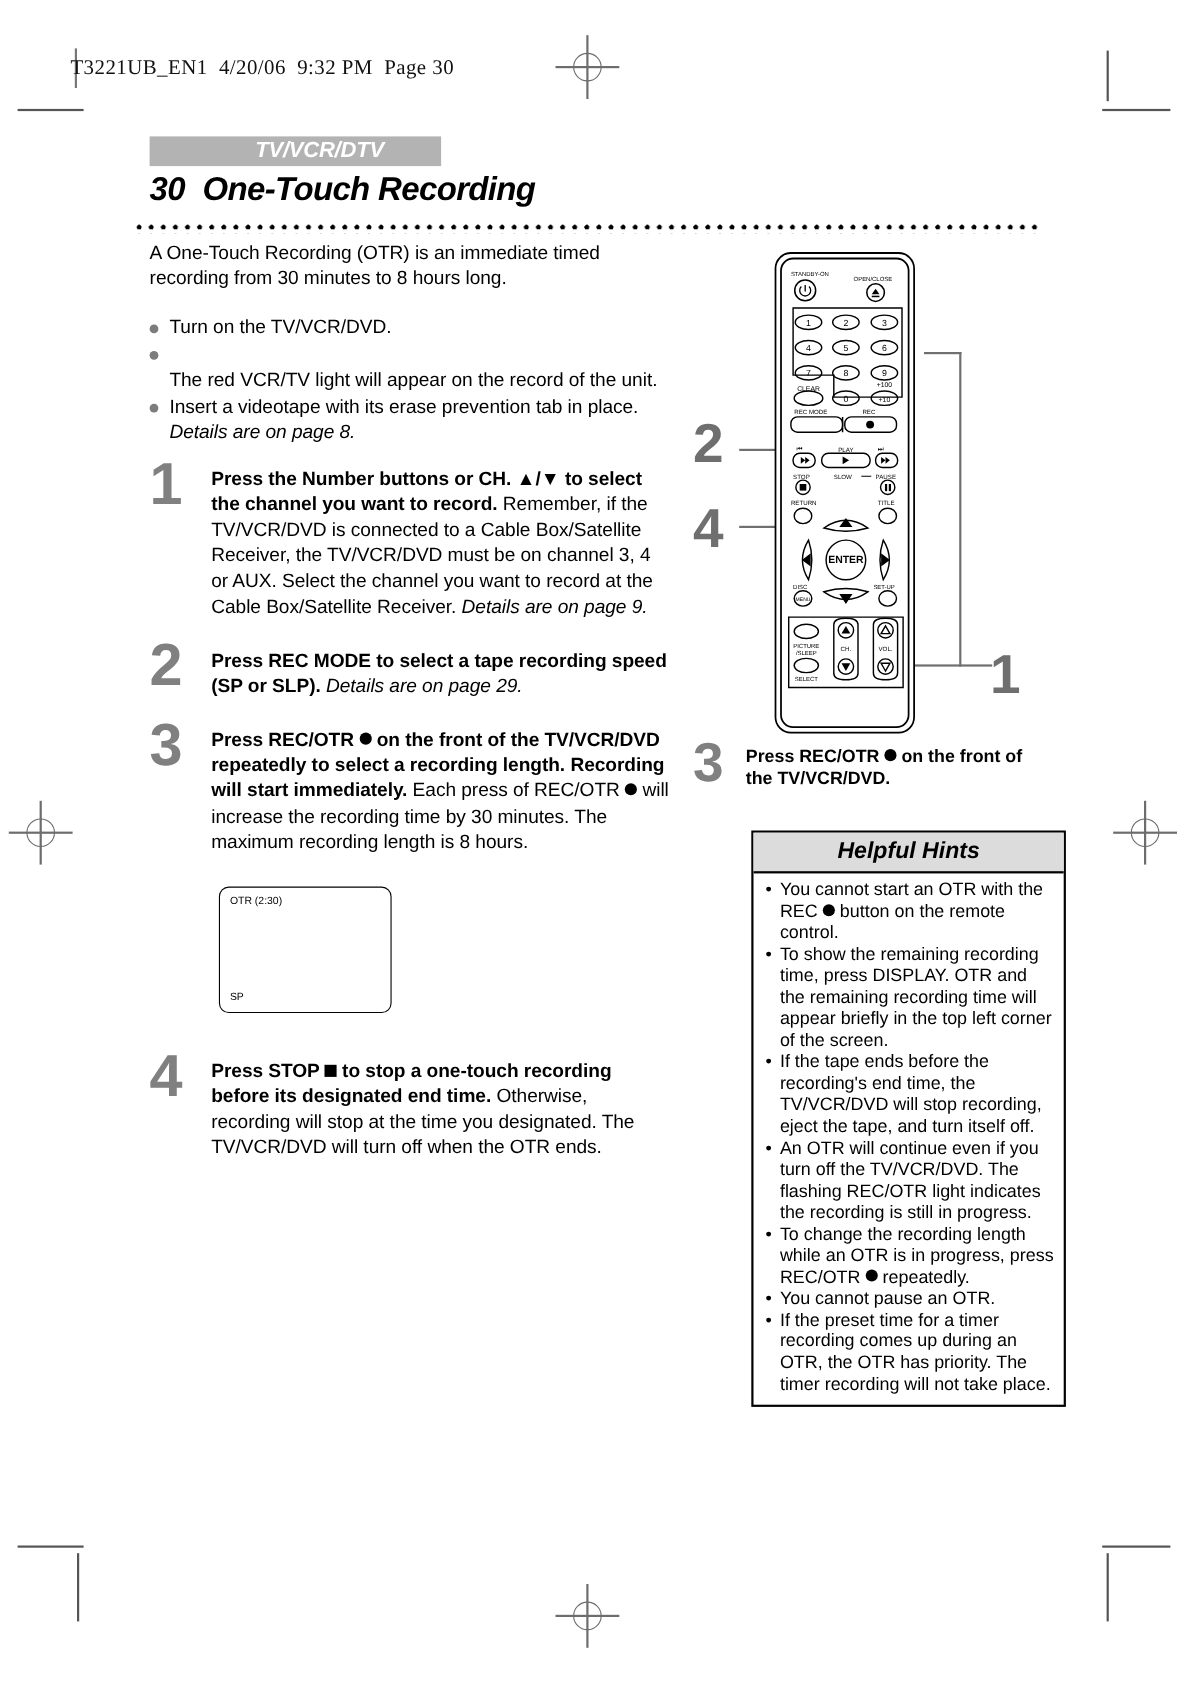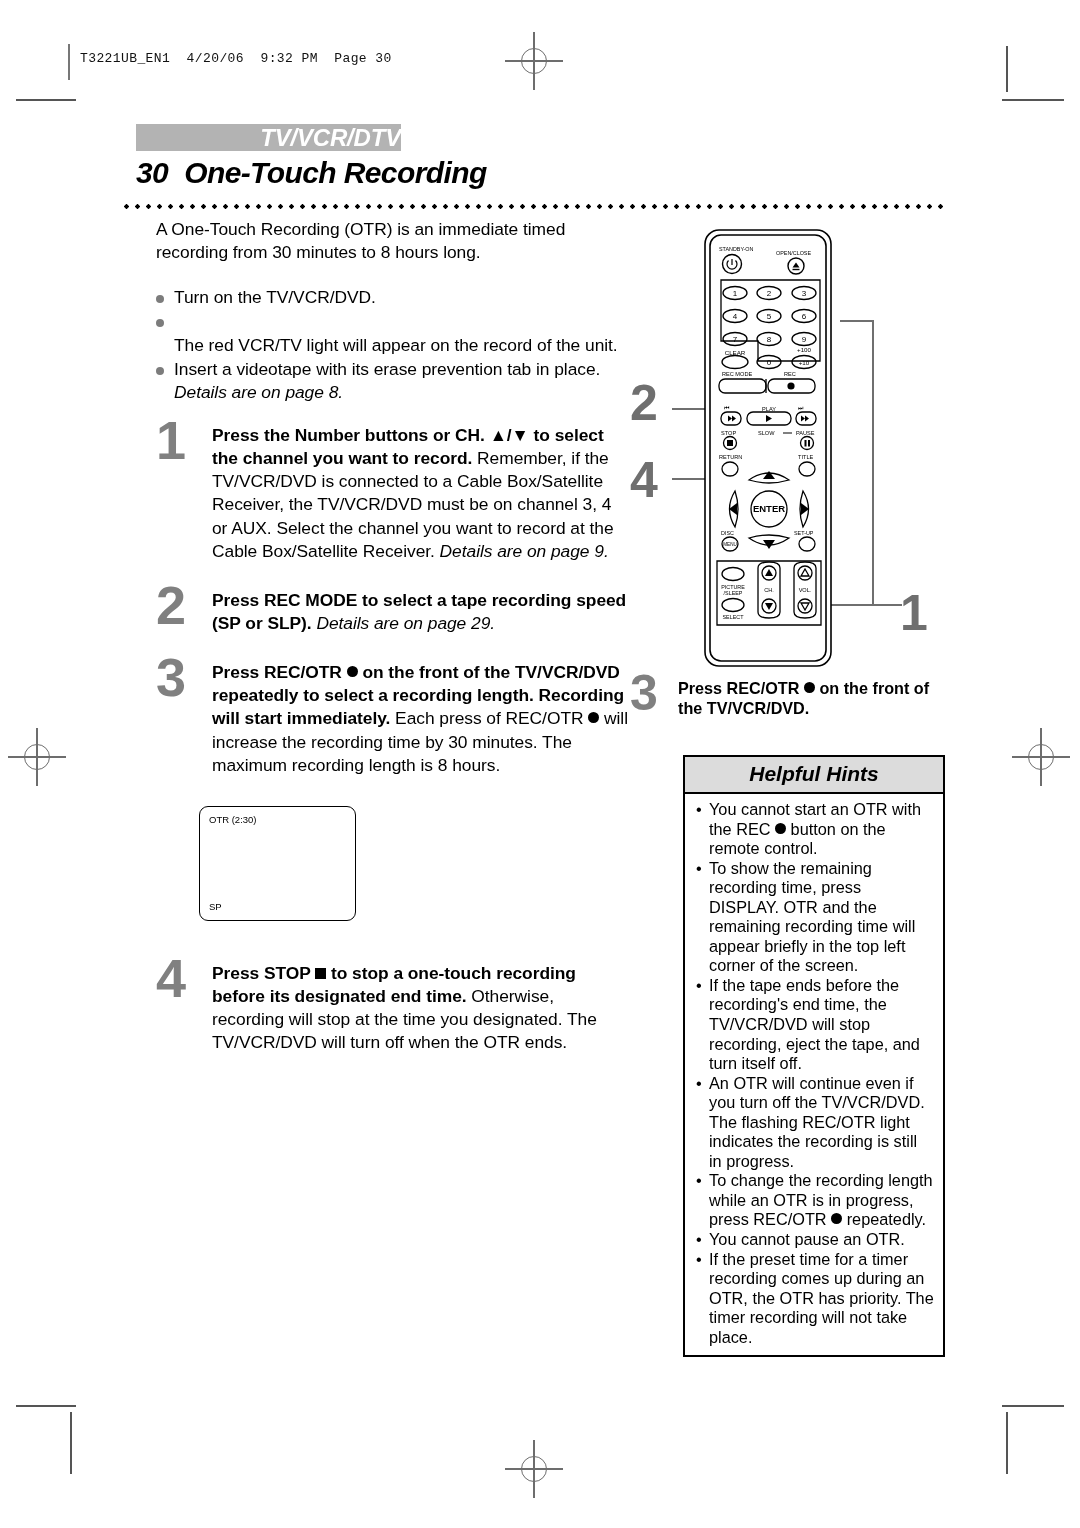--- a/index.html
+++ b/index.html
@@ -40,47 +40,47 @@
 
   
   .slug-rule {
     position: absolute;
     left: 68px; top: 44px;
     width: 2px; height: 36px;
     background: #777;
   }
   .slug {
     position: absolute;
-    left: 80px; top: 51px;
-    font-family: Liberation Mono, monospace;
-    font-size: 13px;
+    left: 64px; top: 51px;
+    font-family: Liberation Serif, serif;
+    font-size: 19px;
     letter-spacing: 0.4px;
     white-space: pre;
     color: #111;
   }
 
   
   .page {
     position: absolute;
     left: 0; top: 0; right: 0; bottom: 0;
   }
 
   .tab-band {
     position: absolute;
     left: 136px; top: 124px;
     width: 265px; height: 27px;
     background: #b3b3b3;
   }
   .tab-band span {
     display: block;
-    text-align: right;
+    text-align: center;
     color: #ffffff;
     font-weight: bold;
     font-style: italic;
-    font-size: 24px;
+    font-size: 20px;
     line-height: 27px;
     letter-spacing: -0.2px;
     padding-left: 44px;
   }
 
   .page-title {
     position: absolute;
     left: 136px; top: 156px;
     font-size: 30px;
     font-weight: bold;
@@ -100,21 +100,20 @@
   }
 
   
   .colL {
     position: absolute;
     left: 136px; top: 218px;
     width: 472px;
     font-size: 17.4px;
     line-height: 1.33;
     letter-spacing: -0.05px;
-    margin-left: 20px;
   }
   .intro { margin: 0 0 22px 0; }
 
   .bybegin {
     font-weight: bold;
     font-size: 17.6px;
     margin-bottom: 2px;
   }
   .blist { margin: 0; padding: 0; list-style: none; }
   .blist li {
@@ -202,21 +201,21 @@
     font-size: 50px;
     font-weight: bold;
     color: #808080;
     line-height: 1;
   }
 
   
   .hints {
     position: absolute;
     left: 683px; top: 755px;
-    width: 262px;
+    width: 286px;
     border: 2.4px solid #000;
     box-sizing: border-box;
     background: #fff;
   }
   .hints-title {
     background: #dcdcdc;
     border-bottom: 2.4px solid #000;
     text-align: center;
     font-style: italic;
     font-weight: bold;

